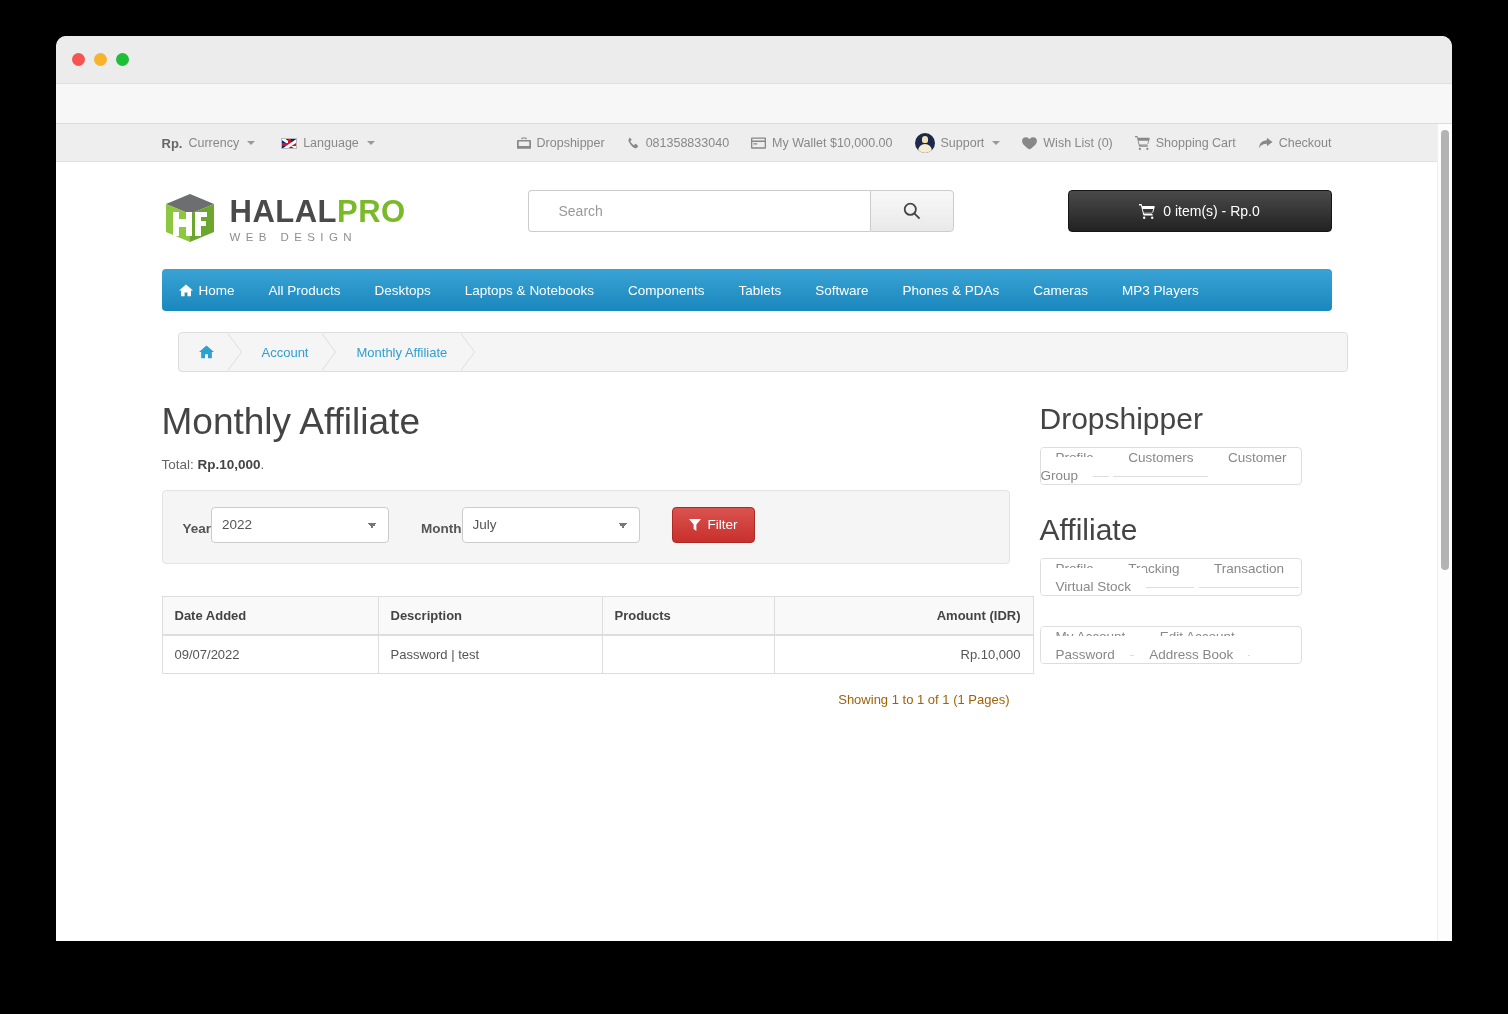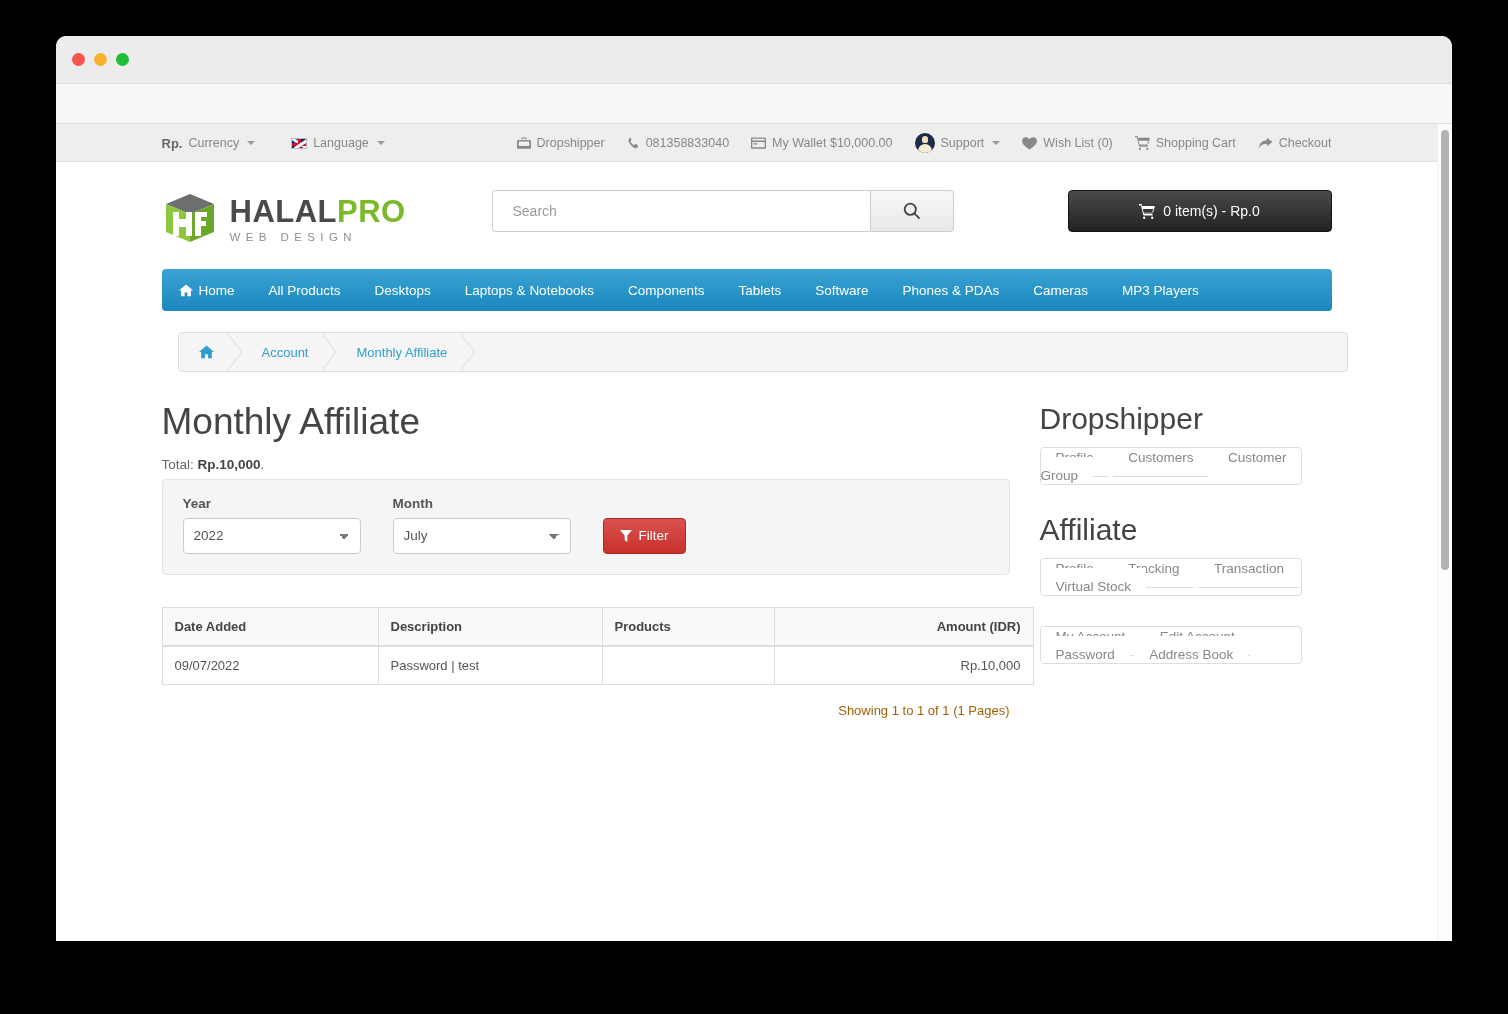--- a/index.html
+++ b/index.html
@@ -74,21 +74,21 @@
     background: #eeeeee;
     border-bottom: 1px solid #e2e2e2;
     height: 38px;
   }
   .container {
     width: 1170px;
     margin: 0 auto;
     position: relative;
   }
   #topbar .container { display: flex; align-items: center; height: 38px; }
-  .tb-left { display: flex; align-items: center; gap: 36px; }
+  .tb-left { display: flex; align-items: center; gap: 26px; }
   .tb-right { display: flex; align-items: center; gap: 22px; margin-left: auto; }
   .tb-link {
     font-size: 12.5px; color: #888888;
     display: inline-flex; align-items: center; gap: 6px;
     cursor: pointer; white-space: nowrap;
   }
   .tb-link .rp { font-weight: bold; color: #666; font-size: 13px; }
   .caret {
     display: inline-block;
     border-left: 4px solid transparent;
@@ -143,23 +143,23 @@
   .logo-main .green { color: #7ab929; }
   .logo-sub {
     font-size: 11.5px; color: #8e8e8e; letter-spacing: 5.4px; margin-top: 5px;
   }
 
   #search-col { width: 462px; padding-top: 6px; }
   .search-group { display: flex; height: 42px; }
   #search-input {
     flex: 1; border: 1px solid #cccccc; border-right: none;
     border-radius: 4px 0 0 4px;
-    padding: 0 20px; font-size: 14px; color: #555;
+    padding: 0 30px; font-size: 14px; color: #555;
     font-family: "Liberation Sans", sans-serif;
-    background: #fff; outline: none;
+    background: #fff; outline: none; margin-left: 36px;
   }
   #search-input::placeholder { color: #999; }
   #search-btn {
     width: 84px;
     background: linear-gradient(#f8f8f8, #e9e9e9);
     border: 1px solid #cccccc; border-radius: 0 4px 4px 0;
     cursor: pointer; display: flex; align-items: center; justify-content: center;
   }
 
   #cart-col { margin-left: auto; padding-top: 6px; }
@@ -219,30 +219,30 @@
   
   #content { margin-top: 30px; }
   #content .container { display: flex; gap: 30px; }
   #main-col { width: 848px; }
   #side-col { width: 262px; }
 
   h1.page-title {
     font-size: 37px; font-weight: normal; color: #444;
     margin: 0 0 14px; line-height: 1.1;
   }
-  .total-line { font-size: 13.5px; color: #666; margin: 0 0 7px; }
+  .total-line { font-size: 13.5px; color: #666; margin: 0 0 18px; }
   .total-line b { color: #444; }
 
   .filter-well {
     background: #f5f5f5; border: 1px solid #e3e3e3; border-radius: 4px;
     padding: 16px 20px 20px;
     display: flex; align-items: flex-end; gap: 32px;
     margin-bottom: 32px;
   }
-  .form-group { display: flex; flex-direction: column; }
+  .form-group { display: flex; flex-direction: row; align-items: flex-end; }
   .form-group label {
     font-size: 13.5px; color: #555; font-weight: bold; margin-bottom: 7px;
   }
   .form-group.fg-year select { width: 178px; }
   .form-group.fg-month select { width: 178px; }
   select.form-control {
     height: 36px; border: 1px solid #cccccc; border-radius: 4px;
     background: #fff; font-size: 13.5px; color: #555;
     padding: 0 10px;
     font-family: "Liberation Sans", sans-serif;

